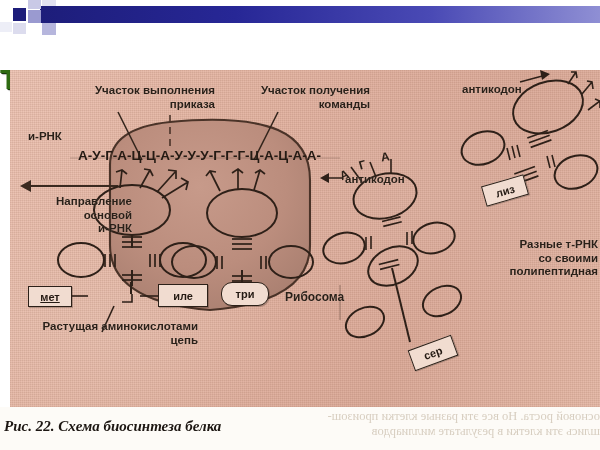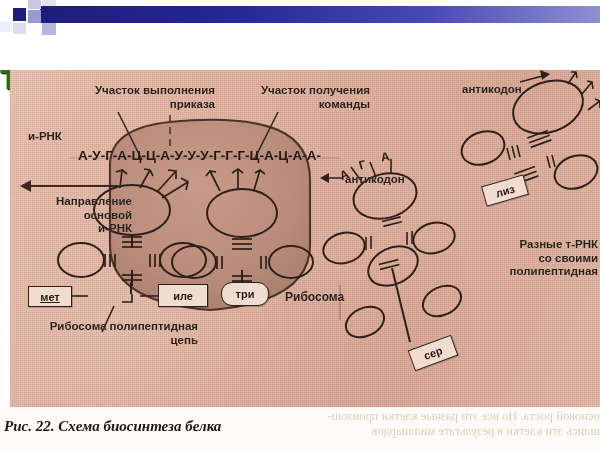--- a/index.html
+++ b/index.html
@@ -297,21 +297,21 @@
     </svg>
 
     <div class="lbl" id="lbl-vypoln">Участок выполнения
 приказа</div>
     <div class="lbl" id="lbl-polu">Участок получения
 команды</div>
     <div class="lbl" id="lbl-irnk">и-РНК</div>
     <div class="lbl" id="lbl-naprav">Направление
 основой
 и-РНК</div>
-    <div class="lbl" id="lbl-rastush">Рибосома полипептидная
+    <div class="lbl" id="lbl-rastush">Растущая аминокислотами
 цепь</div>
     <div class="lbl" id="lbl-ribosoma">Рибосома</div>
     <div class="lbl" id="lbl-antikodon-1">антикодон</div>
     <div class="lbl" id="lbl-antikodon-2">антикодон</div>
     <div class="lbl" id="lbl-raznye">Разные т-РНК
 со своими
 полипептидная</div>
 
     <div id="rna-seq">А-У-Г-А-Ц-Ц-А-У-У-У-Г-Г-Г-Ц-А-Ц-А-А-</div>
 

